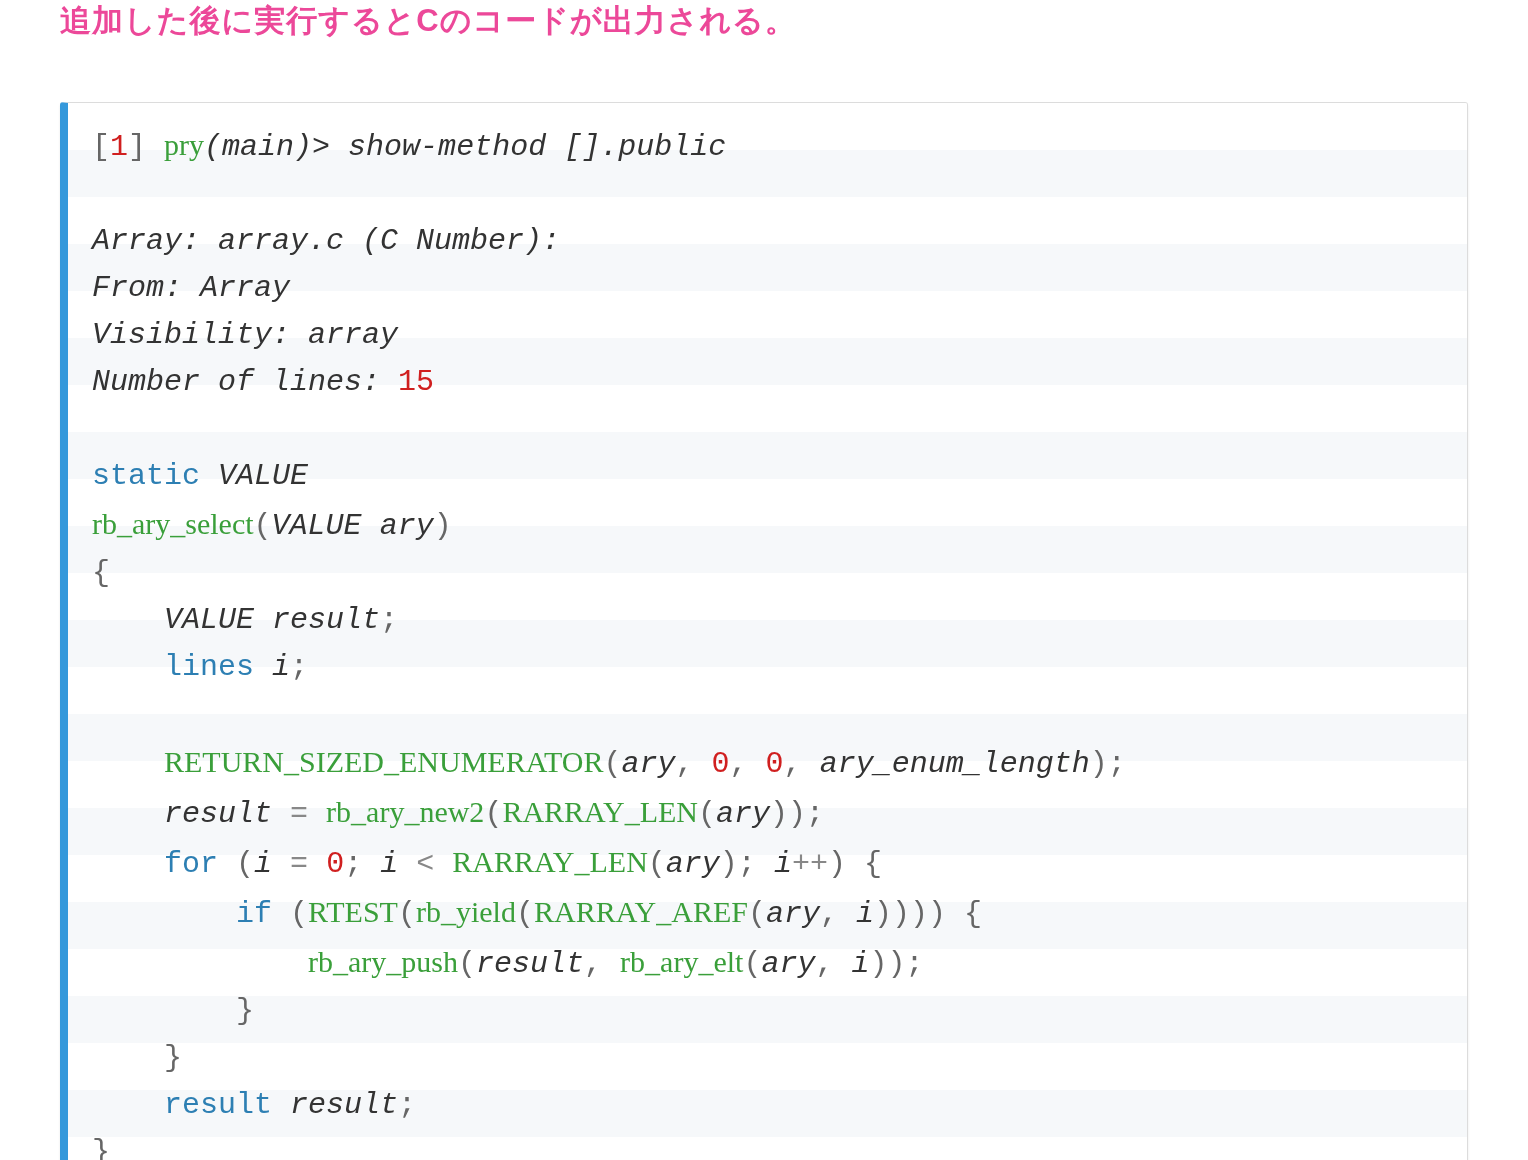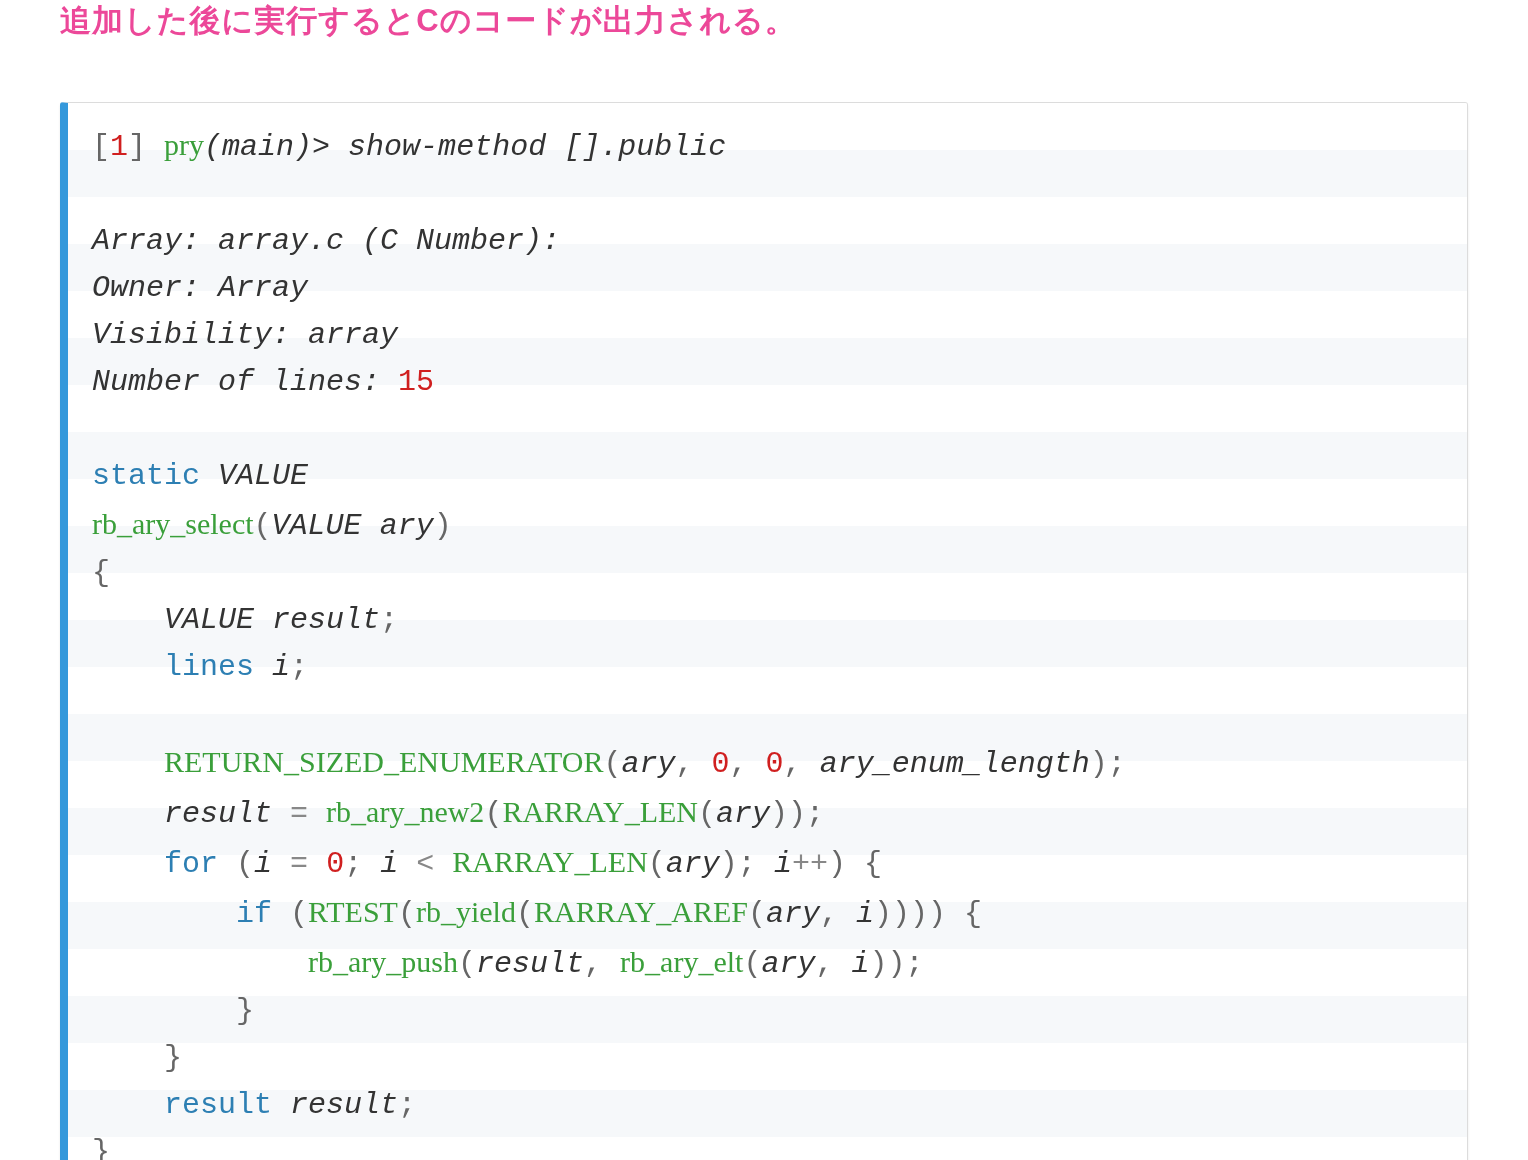--- a/index.html
+++ b/index.html
@@ -57,21 +57,21 @@
 <body>
 
 <div class="page">
 
   <p class="intro">追加した後に実行するとCのコードが出力される。</p>
 
   <div class="code-block">
 <pre class="code"><span class="c-punct">[</span><span class="c-num">1</span><span class="c-punct">]</span> <span class="c-func">pry</span><span class="c-ident">(main)&gt;</span> <span class="c-ident">show-method</span> <span class="c-ident">[].public</span>
 
 <span class="c-ident">Array:</span> <span class="c-ident">array.c (C Number):</span>
-<span class="c-ident">Owner:</span> <span class="c-ident">Array</span>
+<span class="c-ident">From:</span> <span class="c-ident">Array</span>
 <span class="c-ident">Visibility:</span> <span class="c-ident">array</span>
 <span class="c-ident">Number of lines:</span> <span class="c-num">15</span>
 
 <span class="c-kw">static</span> <span class="c-ident">VALUE</span>
 <span class="c-func">rb_ary_select</span><span class="c-punct">(</span><span class="c-ident">VALUE</span> <span class="c-ident">ary</span><span class="c-punct">)</span>
 <span class="c-punct">{</span>
     <span class="c-ident">VALUE</span> <span class="c-ident">result</span><span class="c-punct">;</span>
     <span class="c-kw">lines</span> <span class="c-ident">i</span><span class="c-punct">;</span>
 
     <span class="c-func">RETURN_SIZED_ENUMERATOR</span><span class="c-punct">(</span><span class="c-ident">ary</span><span class="c-punct">,</span> <span class="c-num">0</span><span class="c-punct">,</span> <span class="c-num">0</span><span class="c-punct">,</span> <span class="c-ident">ary_enum_length</span><span class="c-punct">);</span>

